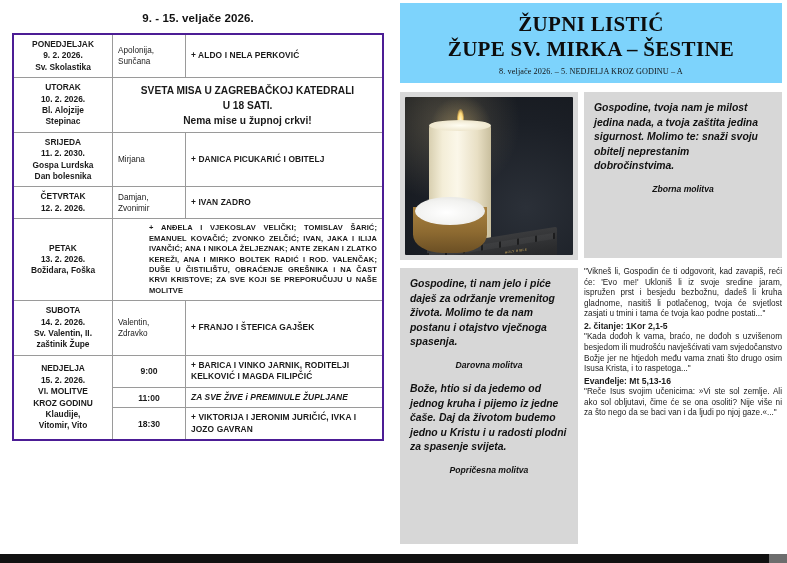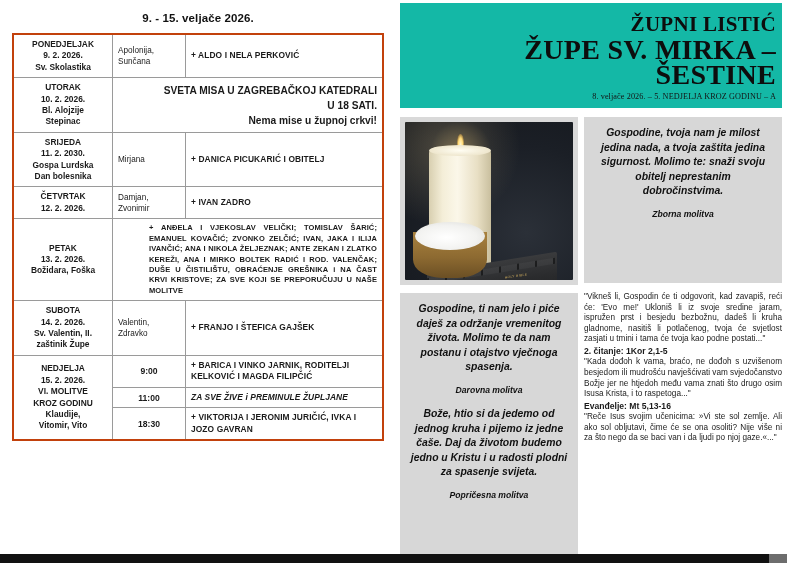--- a/index.html
+++ b/index.html
@@ -36,71 +36,71 @@
     letter-spacing: .1px;
     color: #111;
   }
   .cal-title .l2 { display:block; }
 
   table.cal {
     width: 100%;
     border-collapse: collapse;
     margin-top: 7px;
     table-layout: fixed;
-    border: 2px solid #c2410c;
+    border: 2px solid #4c1d95;
   }
   table.cal td {
     border: 1px solid #9a9a9a;
     vertical-align: middle;
     padding: 4px 5px;
   }
   .c-day   { width: 88px;  text-align: center; font-weight: bold; font-size: 8.4px; line-height: 11.4px; }
   .c-saint { width: 62px;  text-align: left; font-size: 8.2px; line-height: 11.2px; color: #222; font-weight: normal;}
   .c-int   { font-size: 8.4px; font-weight: bold; line-height: 11.5px; letter-spacing: .1px; }
 
   .c-int.justif { text-align: justify; text-justify: inter-word; font-size: 7.5px; line-height: 10.4px; padding-left: 36px; }
   .c-int.italic { font-style: italic; }
   .c-center {
-    text-align: right;
+    text-align: center;
     font-weight: bold;
     font-size: 10.2px;
     line-height: 15px;
   }
   .c-time { text-align:center; font-weight:bold; font-size:8.6px; }
   .row-thick td { border-top: 2px solid #111; }
 
   .day-lines span { display:block; }
   .saint-lines span { display:block; }
 
   
   .right-col {
     width: 391px;
     box-sizing: border-box;
     position: relative;
     background: #ffffff;
     padding: 0;
   }
   .banner {
     margin: 3px 5px 0 4px;
-    background: #14b8a6;
-    text-align: right;
+    background: #7dd3fc;
+    text-align: center;
     padding: 9px 6px 7px 6px;
   }
   .banner .t1 {
     font-family: "Liberation Serif", serif;
     font-weight: bold;
     font-size: 21px;
     line-height: 25px;
     letter-spacing: .3px;
     color: #0d0d0d;
   }
   .banner .t2 {
     font-family: "Liberation Serif", serif;
     font-weight: bold;
-    font-size: 28px;
+    font-size: 21px;
     line-height: 25px;
     letter-spacing: .3px;
     color: #0d0d0d;
   }
   .banner .sub {
     font-family: "Liberation Serif", serif;
     font-size: 8.2px;
     margin-top: 5px;
     letter-spacing: .1px;
     color: #141414;
@@ -182,21 +182,21 @@
   .grey-box {
     background: #d7d7d7;
     padding: 9px 10px 8px 10px;
     box-sizing: border-box;
   }
   .prayer {
     font-weight: bold;
     font-style: italic;
     font-size: 10.4px;
     line-height: 14.6px;
-    text-align: center;
+    text-align: left;
     color: #111;
   }
   .prayer-src {
     font-weight: bold;
     font-style: italic;
     font-size: 8.6px;
     text-align: center;
     margin-top: 10px;
     color: #111;
   }

